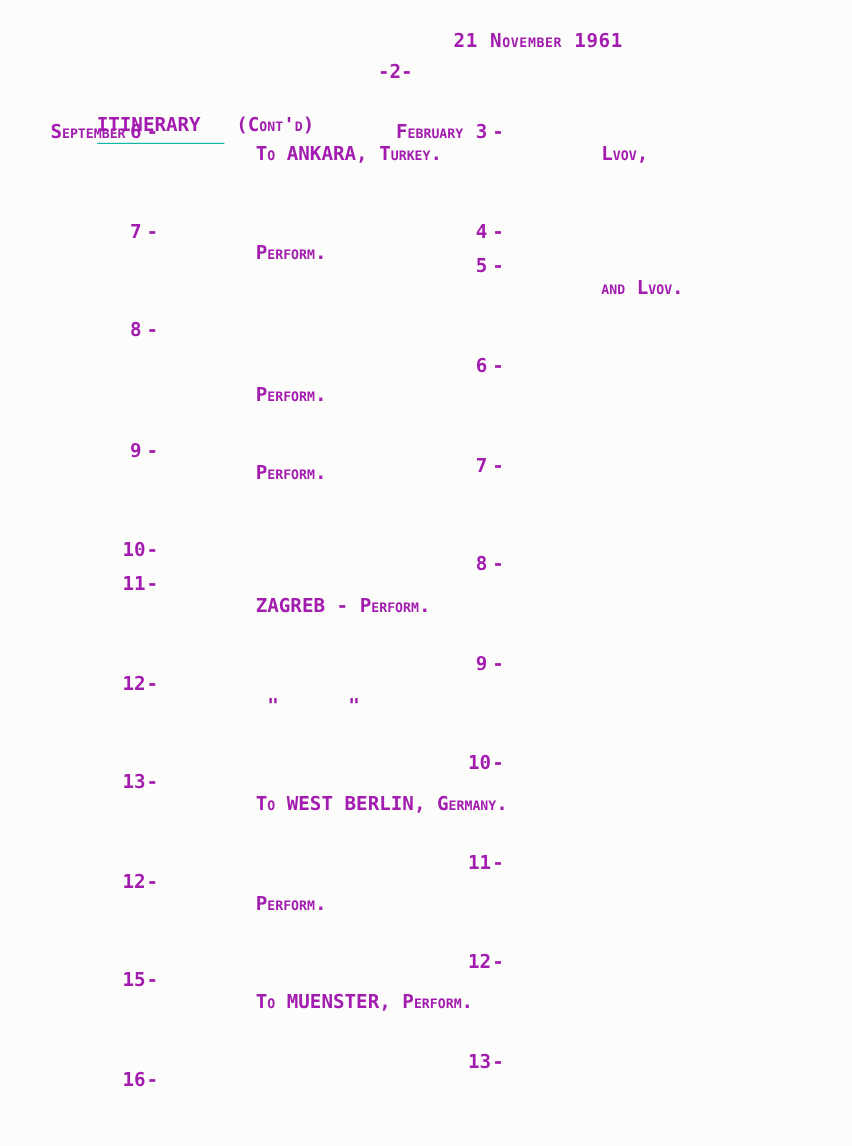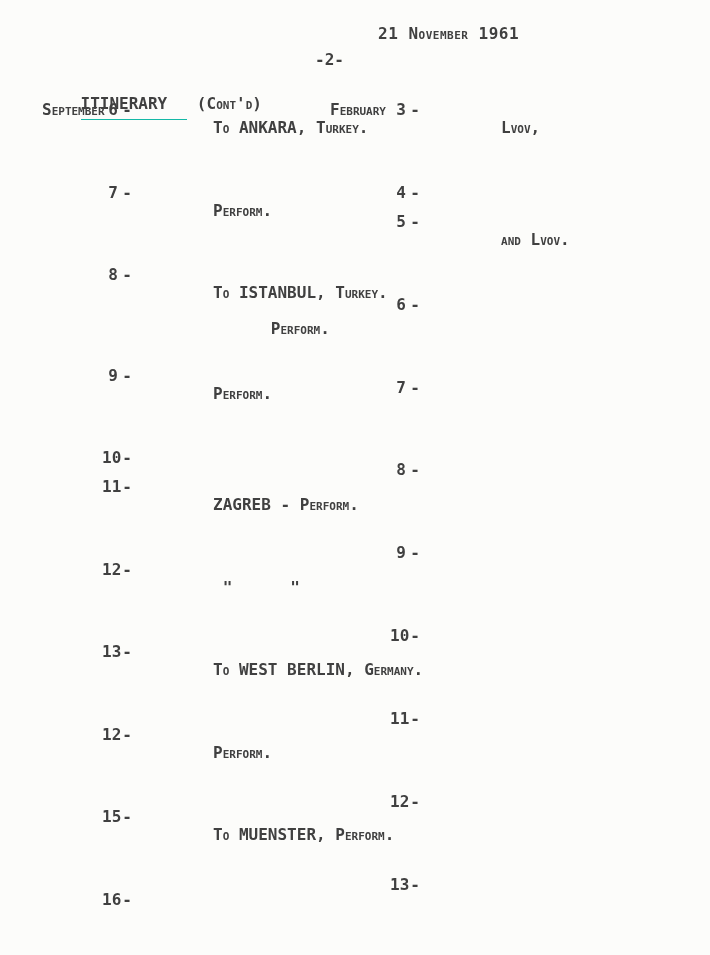--- a/index.html
+++ b/index.html
@@ -10,21 +10,21 @@
   .page {
     position: relative;
     width: 710px;
     height: 955px;
     margin: 0 auto;
     background: #fcfcfa;
     overflow: hidden;
     font-family: "DejaVu Sans Mono", "Liberation Mono", monospace;
     font-weight: 700;
     font-variant: small-caps;
-    color: #404040;
+    color: #a21caf;
     font-size: 16px;
     line-height: 18px;
   }
   .dateline {
     position: absolute;
     left: 378px;
     top: 25px;
     letter-spacing: 0.5px;
     white-space: pre;
   }
@@ -113,21 +113,21 @@
         <span class="line1">Perform.</span>
         
       </span>
     </div>
 
     <div class="row">
       <span class="cell-month"></span>
       <span class="cell-day">8</span>
       <span class="cell-dash">-</span>
       <span class="cell-text">
-        <span class="line1">To ISTANBUL, Turkey.</span><br class="br2">
+        <br class="br2">
         <span class="line2">Perform.</span>
       </span>
     </div>
 
     <div class="row">
       <span class="cell-month"></span>
       <span class="cell-day">9</span>
       <span class="cell-dash">-</span>
       <span class="cell-text">
         <span class="line1">Perform.</span>

